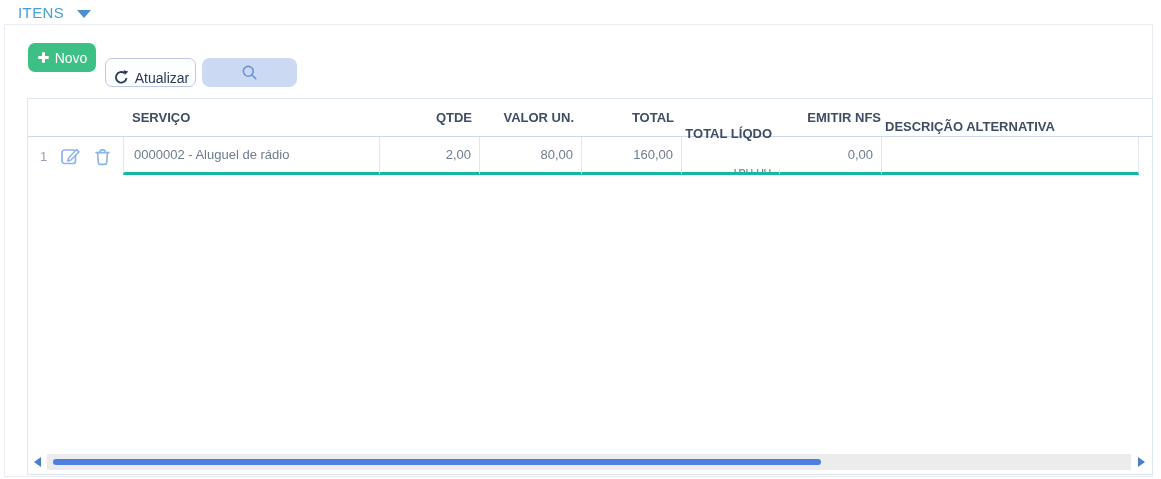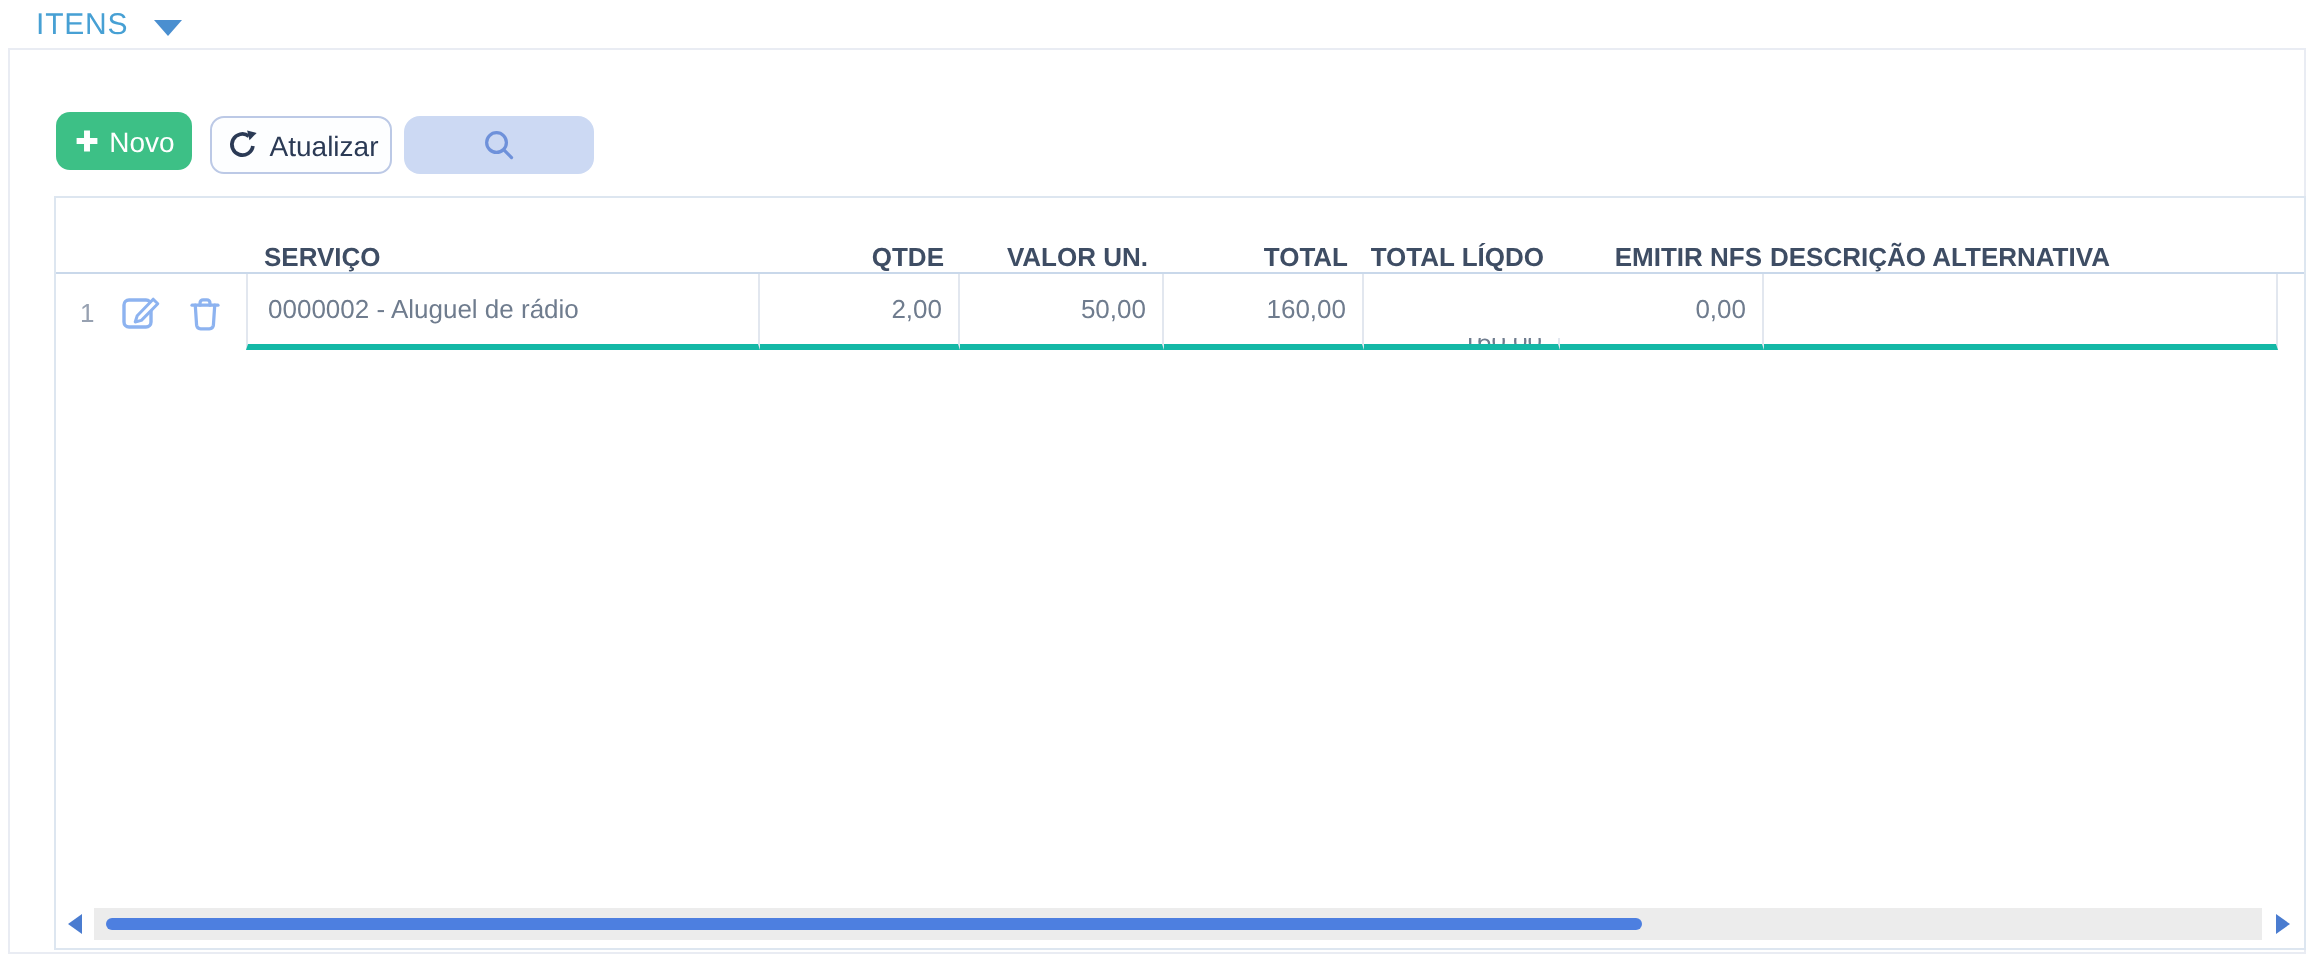--- a/index.html
+++ b/index.html
@@ -33,52 +33,52 @@
   
   .panel {
     position: absolute; left: 4px; top: 24px;
     width: 1149px; height: 453px;
     border: 1px solid #e9ecf3;
     background: #fff;
   }
 
   
   .btn-new {
-    position: absolute; left: 23px; top: 31px;
+    position: absolute; left: 23px; top: 18px;
     width: 68px; height: 29px;
     background: #3dc086; border: none; border-radius: 7px;
     color: #fff; font-size: 14px; font-family: inherit;
     display: flex; align-items: center; justify-content: center; gap: 5px;
     cursor: pointer;
   }
   .btn-refresh {
     position: absolute; left: 100px; top: 33px;
     width: 91px; height: 29px;
     background: #fdfeff; border: 1px solid #bcc9e6; border-radius: 7px;
     color: #2b3a55; font-size: 14px; font-family: inherit;
-    display: flex; align-items: center; justify-content: center; gap: 6px;
+    display: flex; align-items: flex-end; justify-content: center; gap: 6px;
     cursor: pointer;
   }
   .search-field {
     position: absolute; left: 197px; top: 33px;
     width: 95px; height: 29px;
     background: #ccd9f3; border-radius: 8px;
     display: flex; align-items: center; justify-content: center;
     cursor: pointer;
   }
 
   
   .grid {
     position: absolute; left: 22px; top: 73px;
     width: 1126px; height: 377px;
     border: 1px solid #dde6f0;
     background: #fff;
   }
   .grid-header {
-    display: flex; align-items: flex-end;
+    display: flex; align-items: center;
     height: 38px;
     border-bottom: 1px solid #c9d8ea;
     font-size: 13px; font-weight: 700; color: #3e4d64;
   }
   .grid-row { display: flex; height: 38px; }
 
   .c-actions { width: 95px; }
   .c-servico { width: 257px; }
   .c-qtde   { width: 100px; }
   .c-valor  { width: 102px; }
@@ -210,21 +210,21 @@
               <svg width="21" height="21" viewBox="0 0 22 22" fill="none" stroke="#8db3f0" stroke-width="1.7" stroke-linecap="round" stroke-linejoin="round">
                 <path d="M4.2 6.9h13.6"></path>
                 <path d="M8.4 6.9V5.7c0-.9.7-1.6 1.6-1.6h2c.9 0 1.6.7 1.6 1.6v1.2"></path>
                 <path d="M5.9 6.9l.7 10.5c.1 1.1 1 1.9 2.1 1.9h4.6c1.1 0 2-.8 2.1-1.9l.7-10.5"></path>
               </svg>
             </span>
           </button>
         </div>
         <div class="cell c-servico text first">0000002 - Aluguel de rádio</div>
         <div class="cell c-qtde num">2,00</div>
-        <div class="cell c-valor num">50,00</div>
+        <div class="cell c-valor num">80,00</div>
         <div class="cell c-total num">160,00</div>
         <div class="cell c-liqdo num">160,00</div>
         <div class="cell c-nfs num">0,00</div>
         <div class="cell c-desc text"></div>
       </div>
 
       <div class="hscroll">
         <span class="scroll-arrow">
             <span class="tri-left"></span>
           </span>

